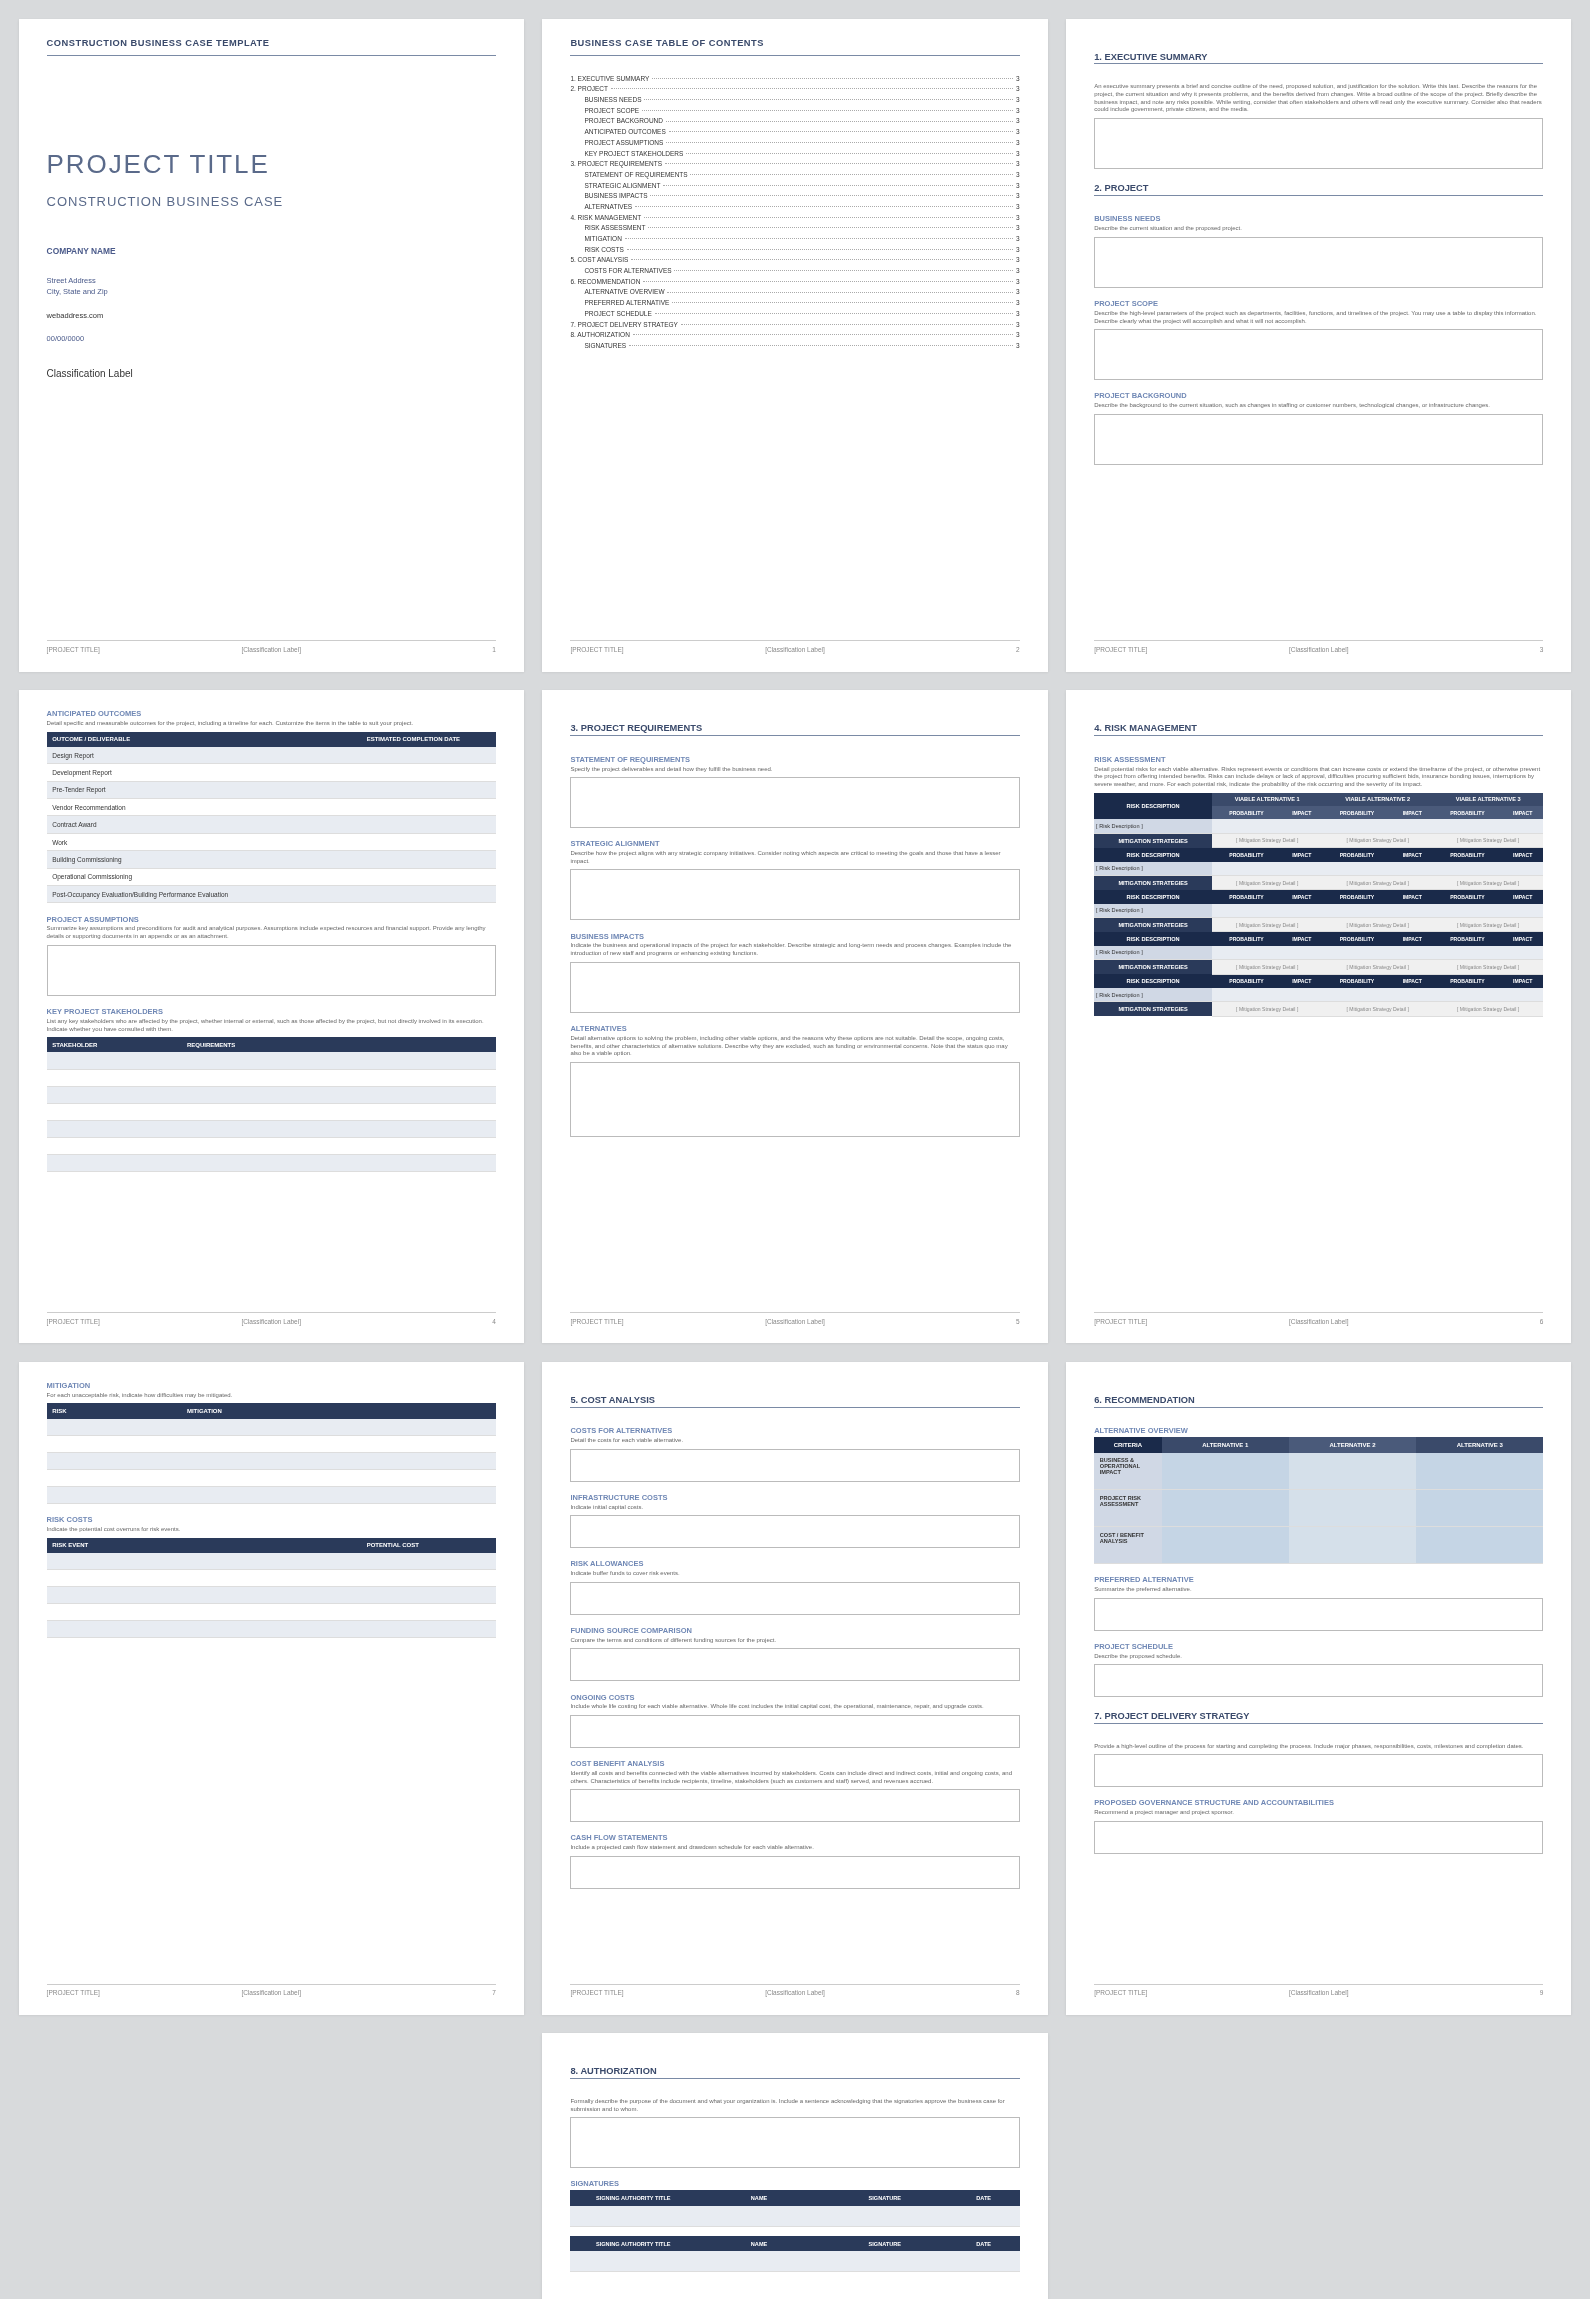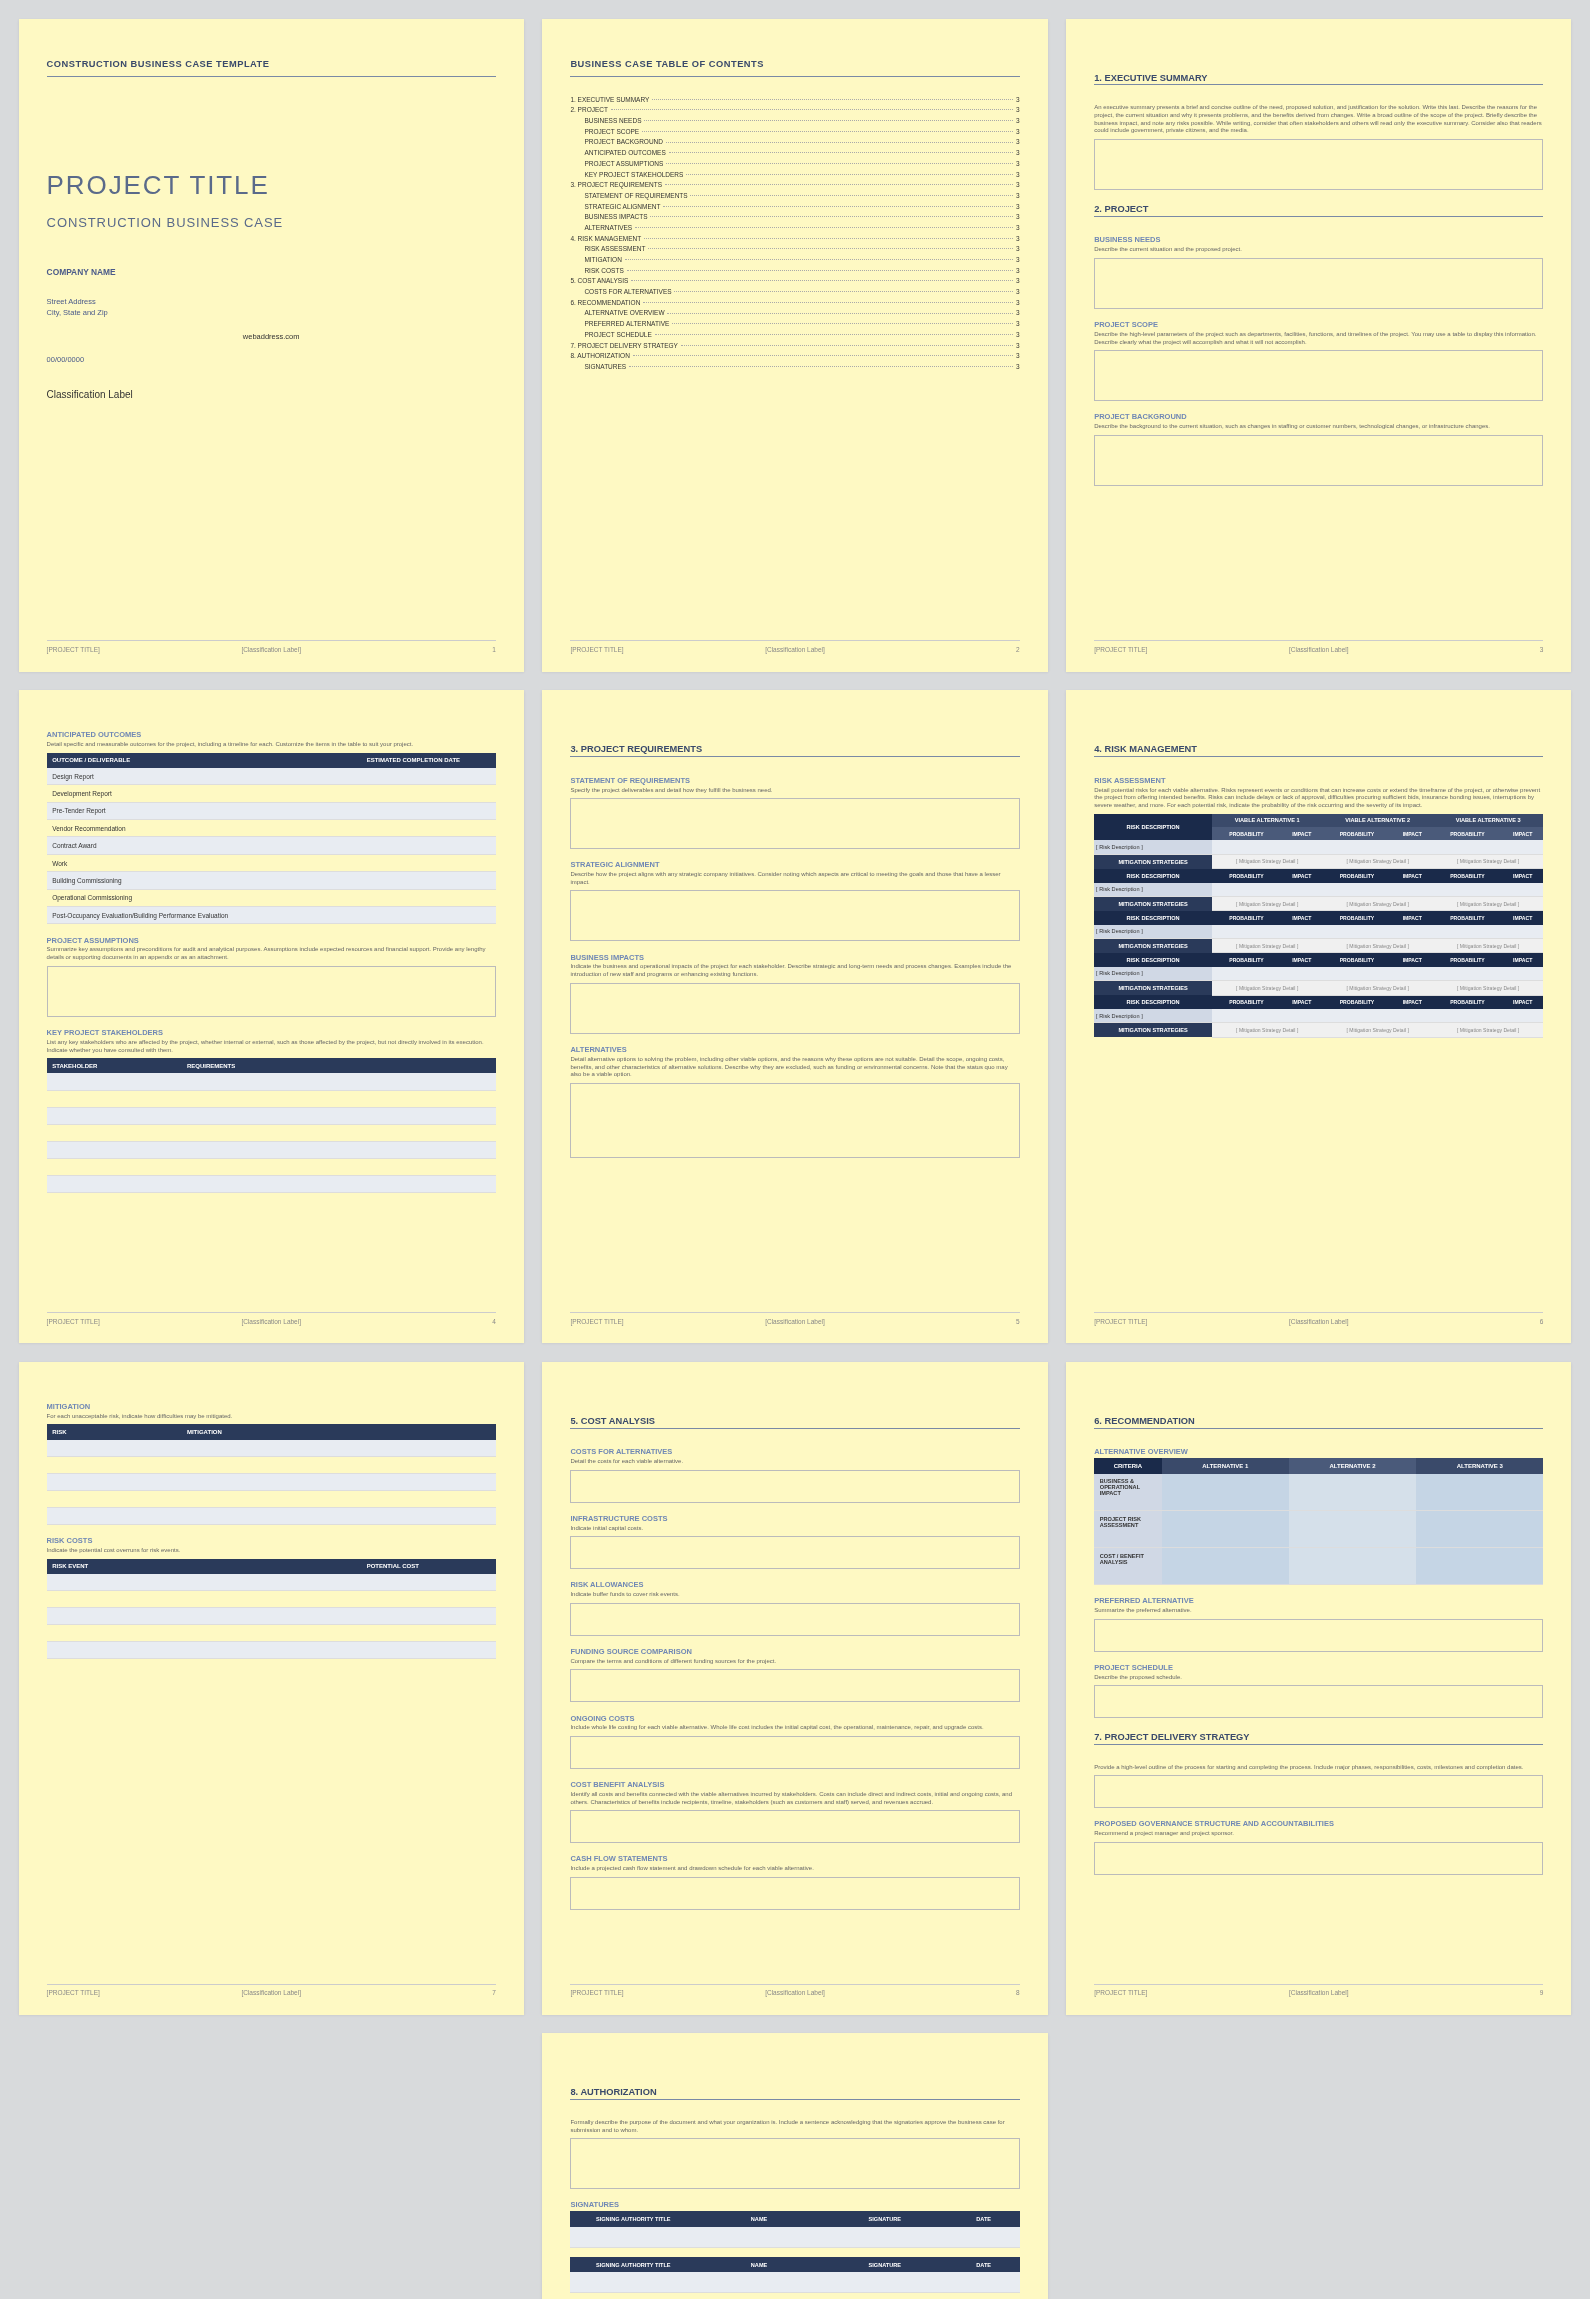--- a/index.html
+++ b/index.html
@@ -1,26 +1,26 @@
 <!DOCTYPE html>
 <html style="font-size:15px"><head>
 <meta charset="utf-8">
 <style>
 * { box-sizing: border-box; margin: 0; padding: 0; }
 body { background: #d8dadc; font-family: Arial, sans-serif; padding: 18.6px; }
 .grid { display: grid; grid-template-columns: repeat(3, 1fr); gap: 18.6px; max-width: 1590px; margin: 0 auto; }
-.page { background: #fef9c3; padding: 40px 28px; min-height: 653px; position: relative; font-size: 7.5px; color: #333; box-shadow: 0 0.9px 2.8px rgba(0,0,0,0.1); }
+.page { background: #ffffff; padding: 19px 28px; min-height: 653px; position: relative; font-size: 7.5px; color: #333; box-shadow: 0 0.9px 2.8px rgba(0,0,0,0.1); }
 .page.last { grid-column: 2; }
 .doc-header { font-size: 9.3px; font-weight: bold; color: #3a4a6b; letter-spacing: 0.5px; margin-bottom: 7.5px; }
 .hr { border: none; border-top: 0.9px solid #7a8aa5; margin-bottom: 18.6px; }
 .project-title { font-size: 26px; color: #5a6a8a; font-weight: 400; letter-spacing: 1.9px; margin-top: 93px; margin-bottom: 14px; }
 .project-subtitle { font-size: 13px; color: #5a6a8a; letter-spacing: 0.9px; margin-bottom: 37px; }
 .company { font-size: 8.4px; color: #4a5a8a; font-weight: bold; margin-bottom: 20px; }
 .addr { font-size: 7.5px; color: #4a5a8a; line-height: 1.4; margin-bottom: 14px; }
-.web { font-size: 7.5px; color: #333; margin-bottom: 14px; text-align: center; }
+.web { font-size: 7.5px; color: #333; margin-bottom: 14px; }
 .date { font-size: 7.5px; color: #4a5a8a; margin-bottom: 25px; }
 .class-label { font-size: 10px; color: #333; }
 .footer { position: absolute; bottom: 18.6px; left: 28px; right: 28px; display: flex; justify-content: space-between; font-size: 6.5px; color: #888; border-top: 0.9px solid #ccc; padding-top: 4.7px; }
 .footer span:first-child { flex: 1; }
 .footer span:nth-child(2) { flex: 1; text-align: center; }
 .footer span:last-child { flex: 1; text-align: right; }
 
 .section-title { font-size: 9.3px; font-weight: bold; color: #3a4a6b; margin-top: 14px; margin-bottom: 1.9px; }
 .sub-title { font-size: 7.5px; font-weight: bold; color: #7088b5; margin-top: 11.2px; margin-bottom: 1.9px; }
 .desc { font-size: 6px; color: #666; line-height: 1.3; margin-bottom: 3.7px; }

